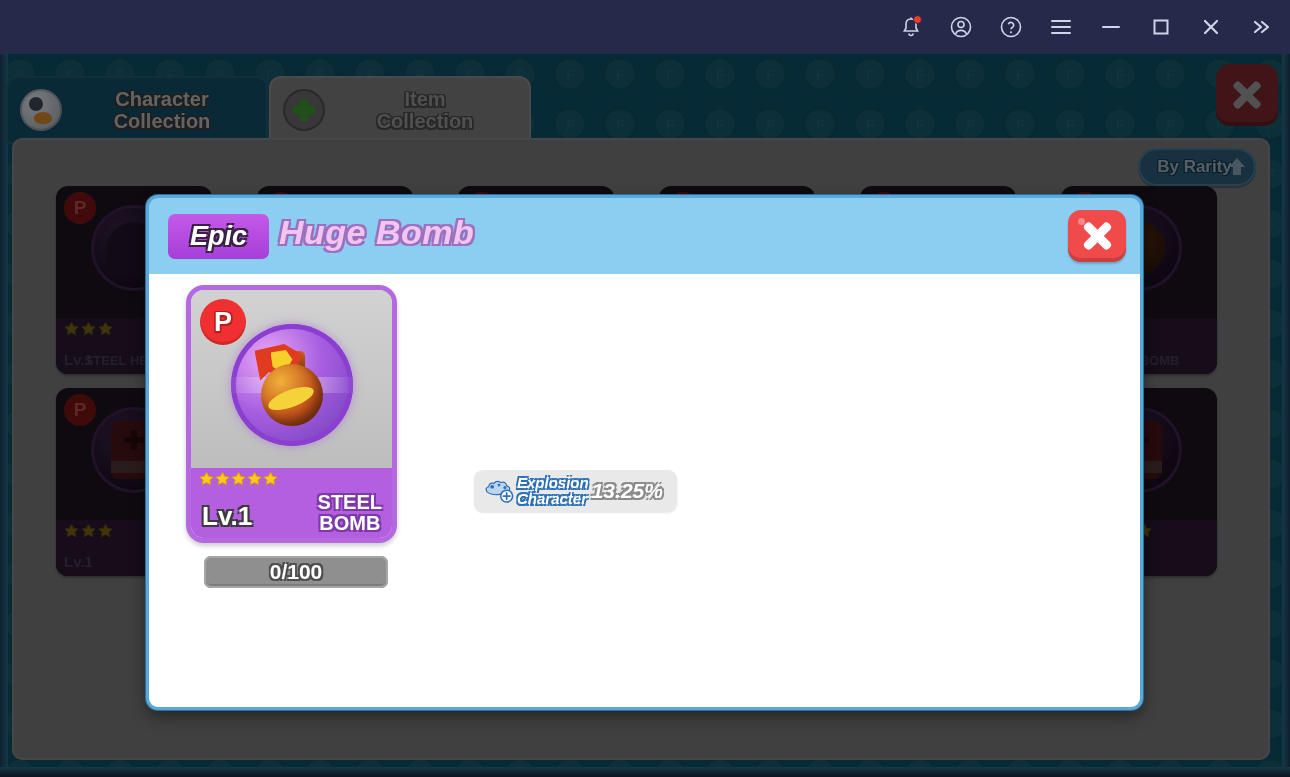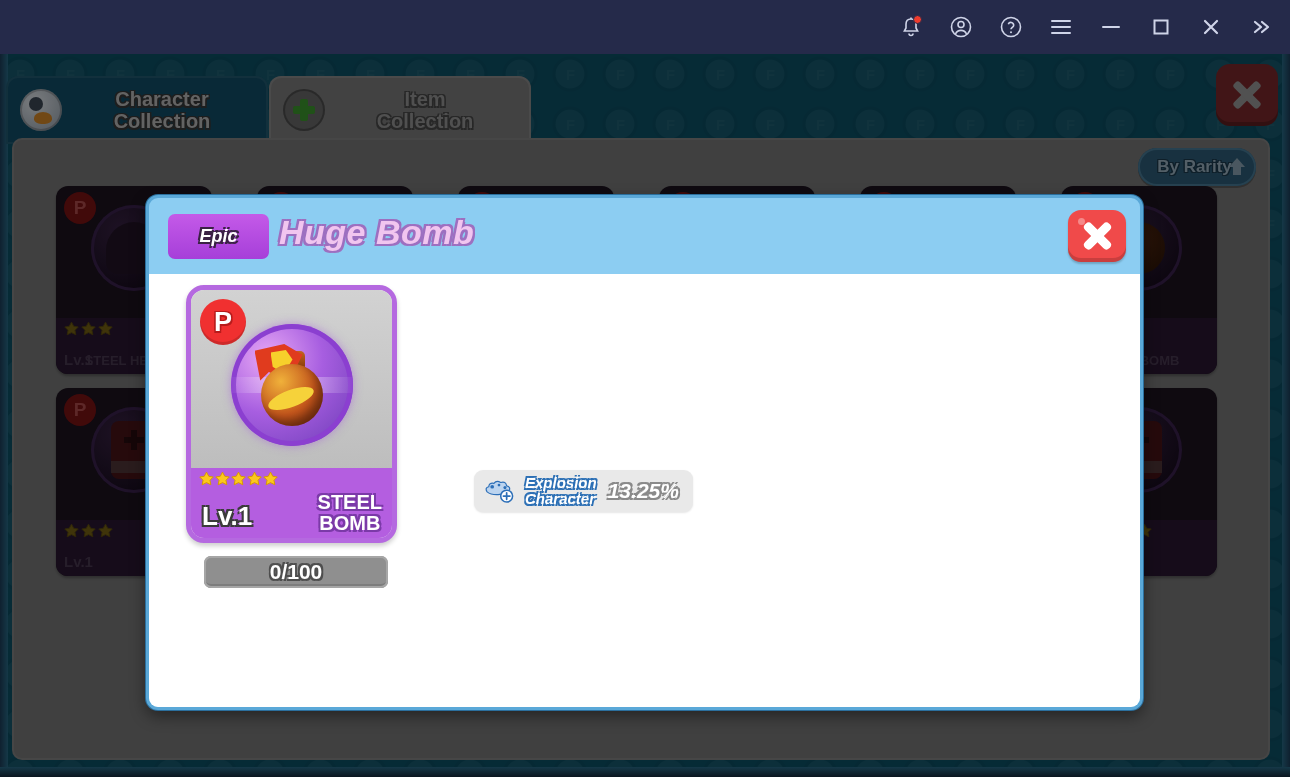--- a/index.html
+++ b/index.html
@@ -218,21 +218,21 @@
     overflow: hidden;
   }
   .modal-head { position: relative; height: 76px; }
   .epic-badge {
     position: absolute; left: 19px; top: 16px; width: 101px; height: 45px;
     border-radius: 7px;
     background: linear-gradient(180deg,#c45ae8 0%,#a63fd9 100%);
     display: flex; align-items: center; justify-content: center;
   }
   .epic-badge span {
-    font-size: 18px; font-weight: bold; font-style: italic; color: #ffffff;
+    font-size: 27px; font-weight: bold; font-style: italic; color: #ffffff;
     text-shadow: -2px -2px 0 #3a2244, 2px -2px 0 #3a2244, -2px 2px 0 #3a2244, 2px 2px 0 #3a2244;
   }
   .modal-title {
     position: absolute; left: 130px; top: 15px;
     font-size: 34px; font-weight: bold; font-style: italic; color: #f1c5ef;
     text-shadow: -2.2px -2.2px 0 #9d6fc0, 2.2px -2.2px 0 #9d6fc0, -2.2px 2.2px 0 #9d6fc0, 2.2px 2.2px 0 #9d6fc0;
     letter-spacing: 0.5px;
   }
   .modal-close {
     position: absolute; right: 14px; top: 12px; width: 58px; height: 52px;
@@ -351,21 +351,21 @@
   }
   .descbox p {
     text-align: center; font-size: 20px; font-weight: bold; font-style: italic;
     color: #2a7cc7; line-height: 29px;
   }
 
   
   .statchip {
     position: absolute; left: 325px; top: 196px; height: 42px;
     background: #e9e9e9; border-radius: 9px;
-    display: flex; align-items: center; gap: 9px; padding: 0 14px 0 8px;
+    display: flex; align-items: center; gap: 1px; padding: 0 14px 0 8px;
     box-shadow: 0 1px 2px rgba(0,0,0,0.1);
   }
   .stat-ico { width: 34px; height: 26px; flex: none; }
   .stat-lbl {
     font-size: 15px; font-weight: bold; font-style: italic; color: #ffffff; line-height: 16px;
     text-shadow: -1.6px -1.6px 0 #2b6fb5, 1.6px -1.6px 0 #2b6fb5, -1.6px 1.6px 0 #2b6fb5, 1.6px 1.6px 0 #2b6fb5;
   }
   .stat-val {
     font-size: 21px; font-weight: bold; font-style: italic; color: #ffffff;
     text-shadow: -1.8px -1.8px 0 #8a8a8a, 1.8px -1.8px 0 #8a8a8a, -1.8px 1.8px 0 #8a8a8a, 1.8px 1.8px 0 #8a8a8a;

